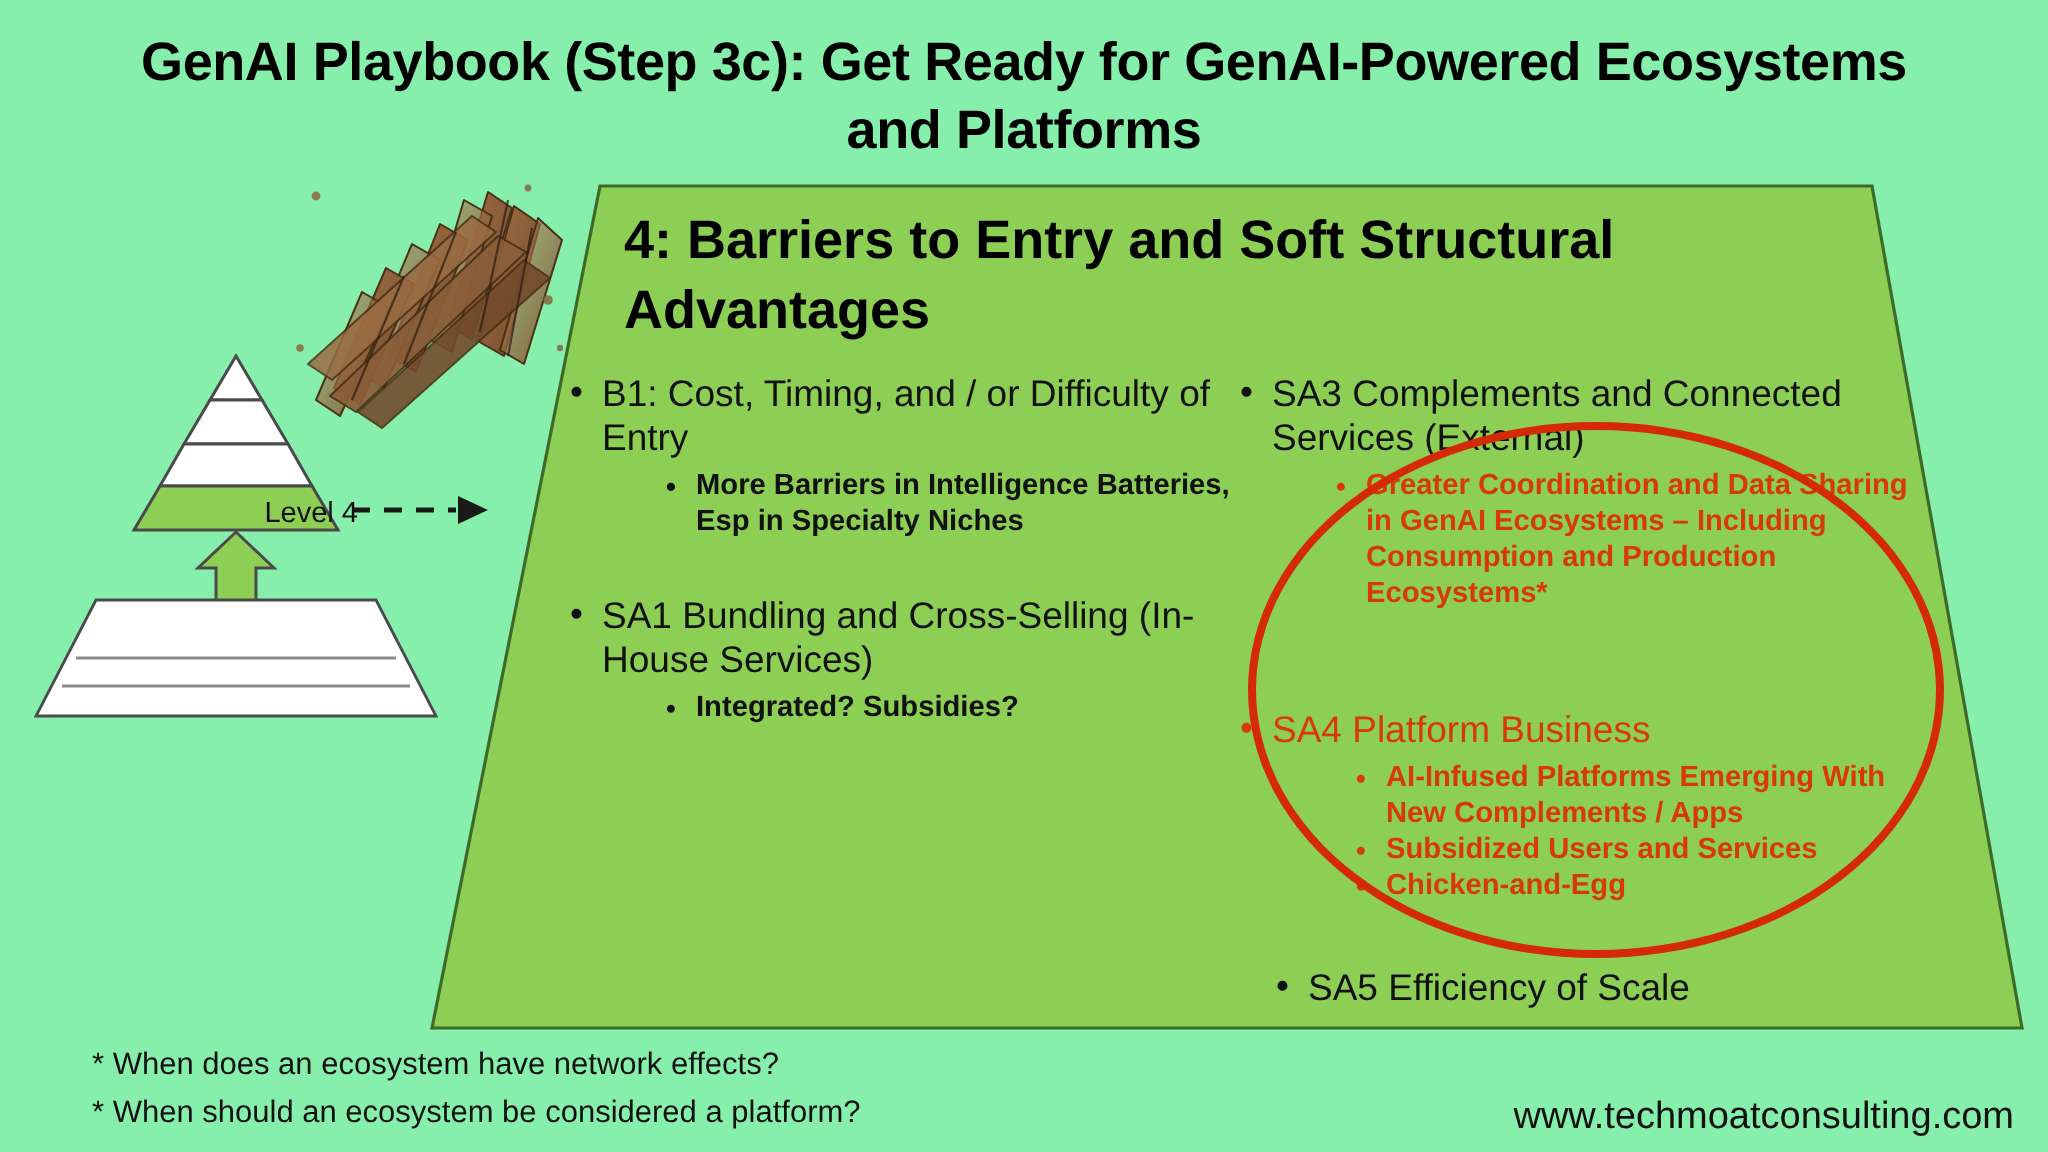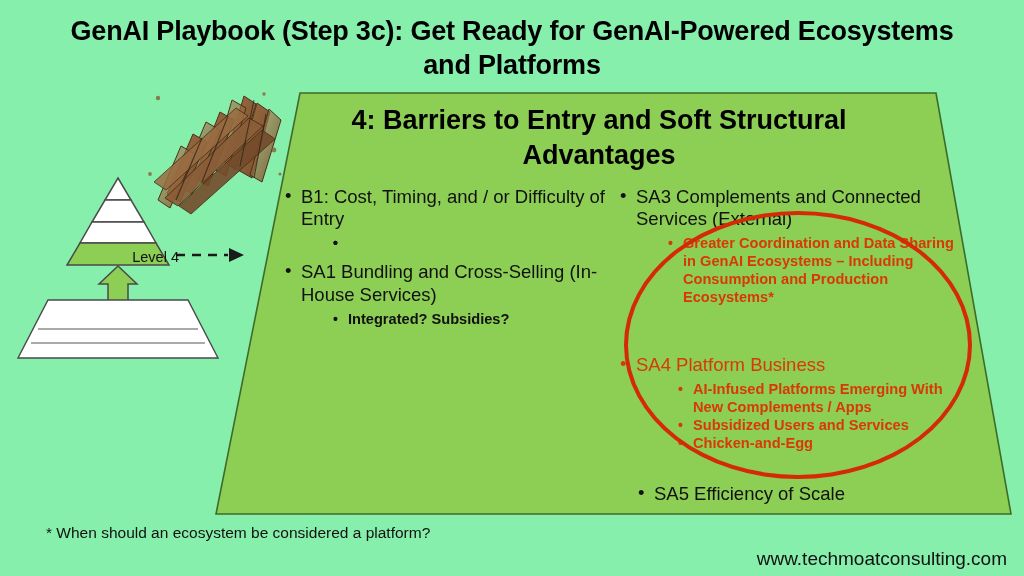--- a/index.html
+++ b/index.html
@@ -37,24 +37,23 @@
   #trapezoid-svg {
     position: absolute;
     left: 0; top: 0;
     width: 1024px; height: 576px;
     pointer-events: none;
   }
 
   
   #panel-heading {
     position: absolute;
-    left: 294px;
+    left: 312px;
     top: 103px;
     width: 610px;
-    text-align: center;
     font-size: 27px;
     font-weight: bold;
     line-height: 1.28;
     color: #000000;
   }
 
   
   .column {
     position: absolute;
   }
@@ -170,20 +169,21 @@
     <div class="l1">
       <span class="bullet">•</span>
       <span>B1: Cost, Timing, and / or Difficulty of Entry</span>
     </div>
     <div class="gap-sm"></div>
     <div class="l2">
       <span class="bullet">•</span>
     </div>
     <div class="l2">
       <span class="bullet">•</span>
+      <span>More Barriers in Intelligence Batteries, Esp in Specialty Niches</span>
     </div>
 
     <div class="gap-lg"></div>
 
     <div class="l1">
       <span class="bullet">•</span>
       <span>SA1 Bundling and Cross-Selling (In-House Services)</span>
     </div>
     <div class="gap-sm"></div>
     <div class="l2">
@@ -299,18 +299,19 @@
     <g fill="#8A5E38" opacity="0.8">
       <circle cx="22" cy="20" r="2.2"></circle>
       <circle cx="138" cy="72" r="2.4"></circle>
       <circle cx="128" cy="16" r="1.7"></circle>
       <circle cx="14" cy="96" r="1.9"></circle>
       <circle cx="144" cy="96" r="1.6"></circle>
     </g>
   </svg>
 
   <div id="footnotes">
+    <div>* When does an ecosystem have network effects?</div>
     <div>* When should an ecosystem be considered a platform?</div>
   </div>
 
   <div id="website">www.techmoatconsulting.com</div>
 
 </div>
 
 </body></html>

